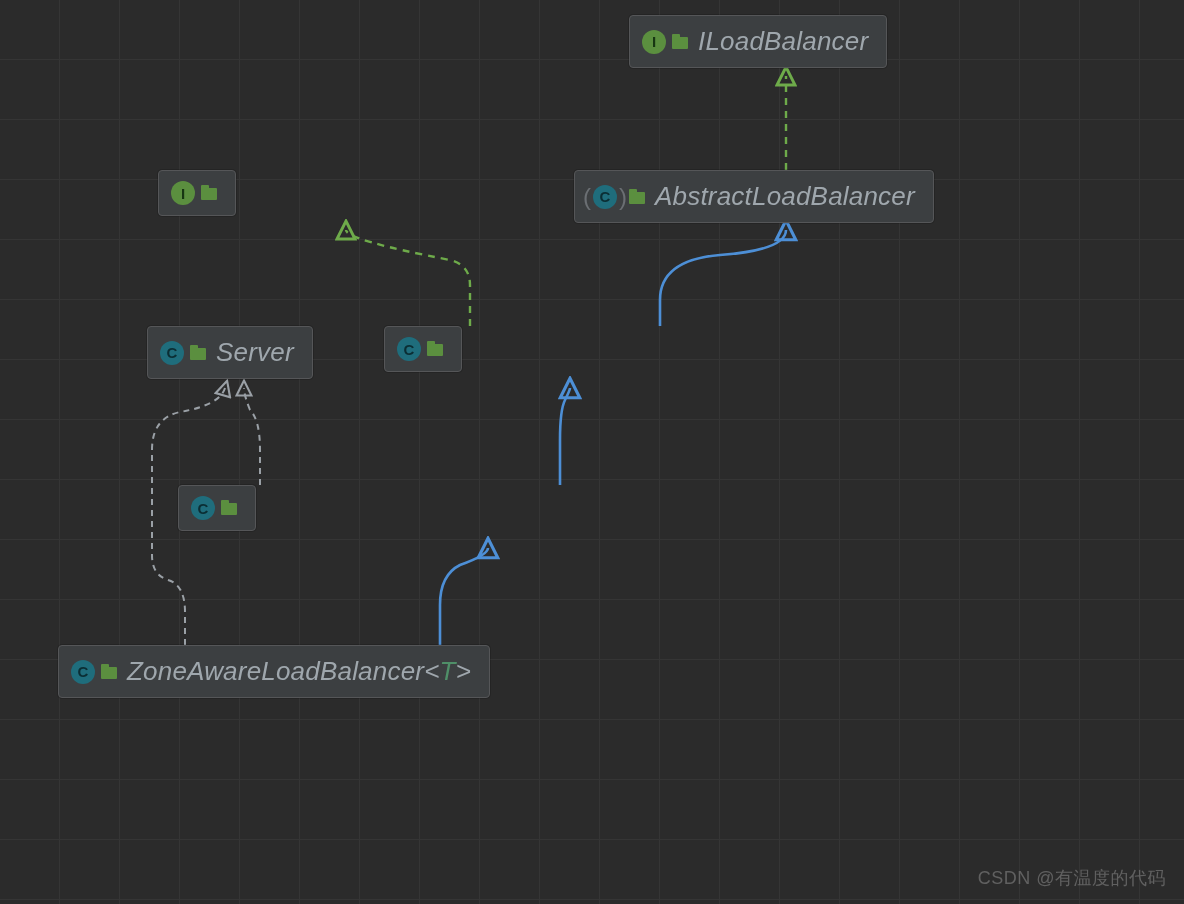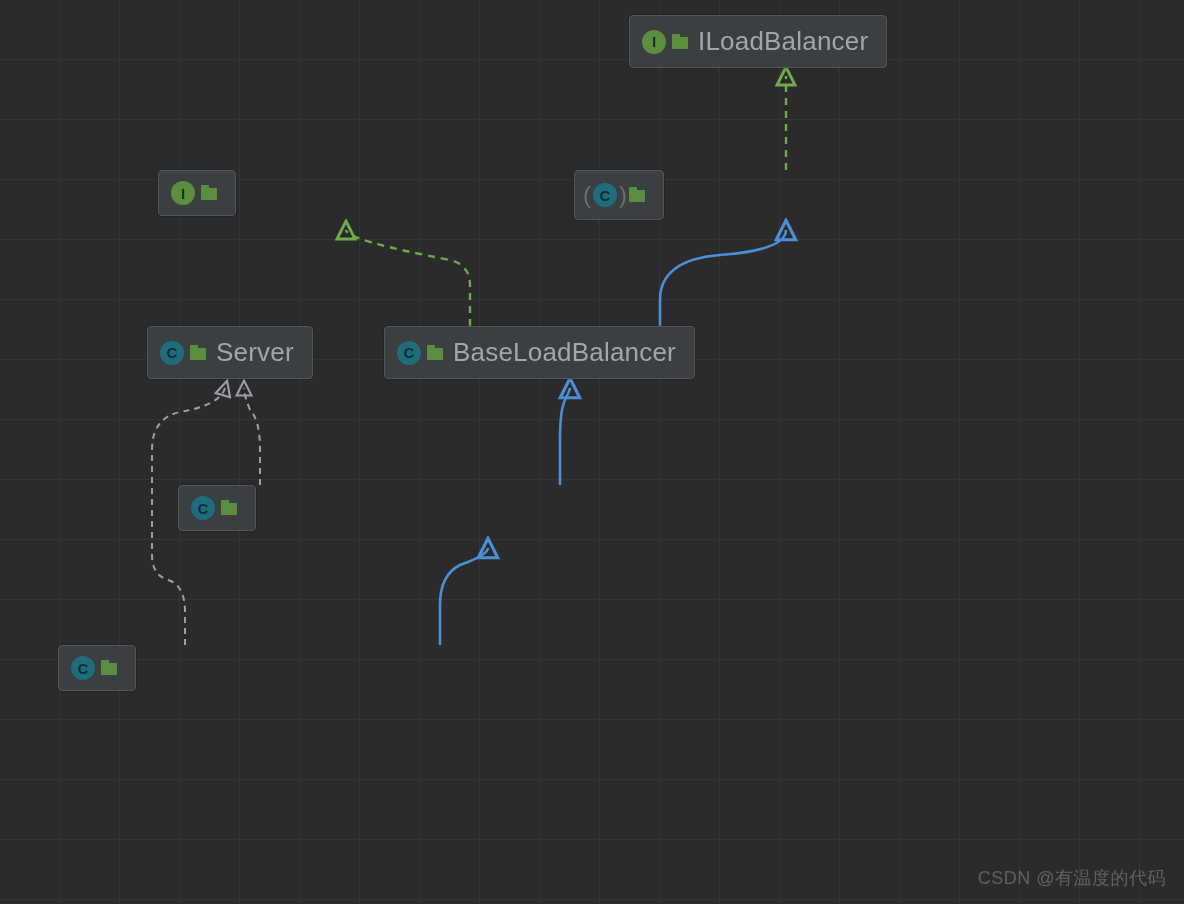--- a/index.html
+++ b/index.html
@@ -25,21 +25,21 @@
     gap: 10px;
     padding: 10px 18px 10px 12px;
     background: #3c3f41;
     border: 1px solid #555658;
     border-radius: 4px;
     color: #9aa7b0;
     font-size: 26px;
     white-space: nowrap;
     box-shadow: 0 0 0 1px rgba(0,0,0,0.15);
   }
-  .node .label { color: #9fa7ad; letter-spacing: 0.2px; }
+  .node .label { color: #9fa7ad; letter-spacing: 0.2px; font-style: italic; }
   .node .typeparam { color: #4f8f68; }
   .icon-stack { display: flex; align-items: center; gap: 6px; }
   .badge {
     width: 24px; height: 24px; border-radius: 50%;
     display: inline-flex; align-items: center; justify-content: center;
     font-size: 15px; font-weight: bold; color: #2b2b2b;
   }
   .badge.interface { background: #5b8f3f; color: #173612;}
   .badge.class { background: #1f6d7c; color: #0b2e34;}
   .paren { color: #6b6f73; font-size: 24px; margin: 0 -4px 0 -4px; }
@@ -109,45 +109,46 @@
   </span>
 </div>
 
 <div class="node" style="left:574px; top:170px;">
   <span class="icon-stack">
     <span class="paren">(</span>
     <span class="badge class">C</span>
     <span class="paren">)</span>
     <span class="pkg-icon"></span>
   </span>
+  <span class="label">AbstractLoadBalancer</span>
 </div>
 
 <div class="node" style="left:147px; top:326px;">
   <span class="icon-stack">
     <span class="badge class">C</span>
     <span class="pkg-icon"></span>
   </span>
   <span class="label">Server</span>
 </div>
 
 <div class="node" style="left:384px; top:326px;">
   <span class="icon-stack">
     <span class="badge class">C</span>
     <span class="pkg-icon"></span>
   </span>
-  <span class="label">BaseLoadBalancer</span>
 </div>
 
 <div class="node" style="left:178px; top:485px;">
   <span class="icon-stack">
     <span class="badge class">C</span>
     <span class="pkg-icon"></span>
   </span>
 </div>
 
 <div class="node" style="left:58px; top:645px;">
   <span class="icon-stack">
     <span class="badge class">C</span>
     <span class="pkg-icon"></span>
   </span>
+  <span class="label"><span>ZoneAwareLoadBalancer</span>&lt;<span class="typeparam">T</span>&gt;</span>
 </div>
 
 <div class="watermark">CSDN @有温度的代码</div>
 
 </body></html>

